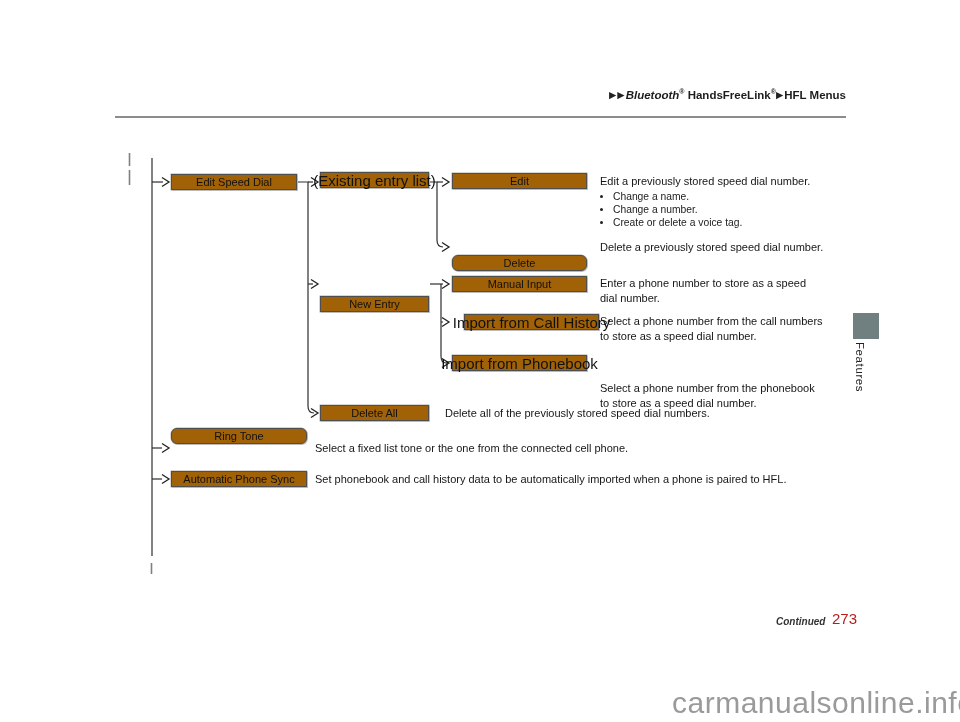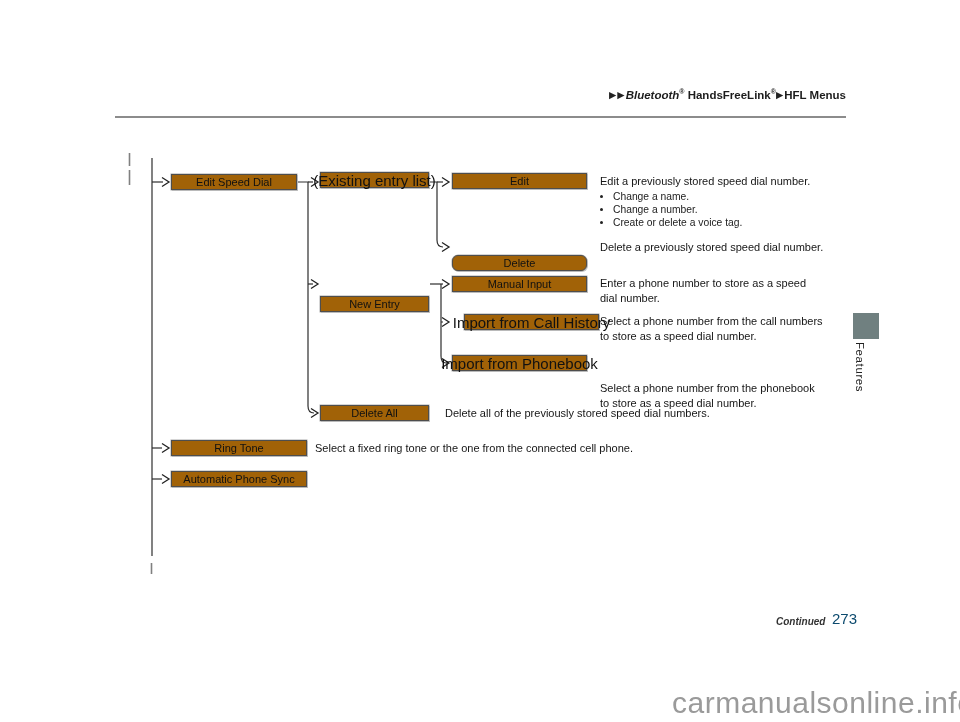--- a/index.html
+++ b/index.html
@@ -34,21 +34,21 @@
     font-size:10.3px;line-height:13px;color:#222;
   }
   
   .side-square{position:absolute;left:853px;top:313px;width:26px;height:26px;}
   .side-label{
     position:absolute;left:854px;top:342px;writing-mode:vertical-rl;
     font-size:11.5px;color:#222;letter-spacing:0.6px;
   }
   
   .continued{position:absolute;left:776px;top:616px;font-size:10px;font-style:italic;font-weight:bold;color:#333;text-align:center;}
-  .pagenum{position:absolute;left:832px;top:610px;font-size:15px;color:#0c4a6e;}
+  .pagenum{position:absolute;left:832px;top:610px;font-size:15px;color:#b91c1c;}
   
   .watermark{
     position:absolute;left:672px;top:686px;font-size:30px;letter-spacing:0.5px;
     color:#9a9a9a;white-space:nowrap;
   }
 </style>
 </head>
 <body>
 
 <div id="page">
@@ -102,21 +102,21 @@
 
   <div class="nbox" style="left:171px;top:174px;width:124px;">Edit Speed Dial</div>
   <div class="nbox tight" style="left:320px;top:172px;width:107px;">(Existing entry list)</div>
   <div class="nbox" style="left:452px;top:173px;width:133px;">Edit</div>
   <div class="nbox" style="left:452px;top:255px;width:133px;border-radius:6px;">Delete</div>
   <div class="nbox" style="left:320px;top:276px;width:107px;margin-top:20px;">New Entry</div>
   <div class="nbox" style="left:452px;top:276px;width:133px;">Manual Input</div>
   <div class="nbox tight" style="left:464px;top:314px;width:133px;">Import from Call History</div>
   <div class="nbox tight" style="left:452px;top:355px;width:133px;">Import from Phonebook</div>
   <div class="nbox" style="left:320px;top:405px;width:107px;">Delete All</div>
-  <div class="nbox" style="left:171px;top:440px;width:134px;">Ring Tone</div>
+  <div class="nbox" style="left:171px;top:428px;width:134px;border-radius:6px;">Ring Tone</div>
   <div class="nbox" style="left:171px;top:471px;width:134px;">Automatic Phone Sync</div>
 
   <div class="desc" style="left:600px;top:174px;">Edit a previously stored speed dial number.</div>
   <ul class="bullets" style="left:600px;top:190px;">
     <li>Change a name.</li>
     <li>Change a number.</li>
     <li>Create or delete a voice tag.</li>
   </ul>
   <div class="desc" style="left:600px;top:240px;">Delete a previously stored speed dial number.</div>
   <div class="desc" style="left:600px;top:276px;">
@@ -125,21 +125,22 @@
   </div>
   <div class="desc" style="left:600px;top:314px;">
     <span class="line">Select a phone number from the call numbers</span>
     <span class="line">to store as a speed dial number.</span>
   </div>
   <div class="desc" style="left:600px;top:365px;margin-top:16px;">
     <span class="line">Select a phone number from the phonebook</span>
     <span class="line">to store as a speed dial number.</span>
   </div>
   <div class="desc" style="left:445px;top:406px;">Delete all of the previously stored speed dial numbers.</div>
-  <div class="desc" style="left:315px;top:441px;">Select a fixed ring tone or the one from the connected cell phone.</div>
+  <div class="desc" style="left:315px;top:441px;">Select a fixed list tone or the one from the connected cell phone.</div>
+  <div class="desc" style="left:315px;top:472px;">Set phonebook and call history data to be automatically imported when a phone is paired to HFL.</div>
 
   <div class="side-square" style="background-color: rgb(112, 128, 128);"></div>
   <div class="side-label">Features</div>
 
   <div class="continued">Continued</div>
   <div class="pagenum">273</div>
 
   <div class="watermark" style="color: rgb(154, 154, 154);">carmanualsonline.info</div>
 
 </div>

